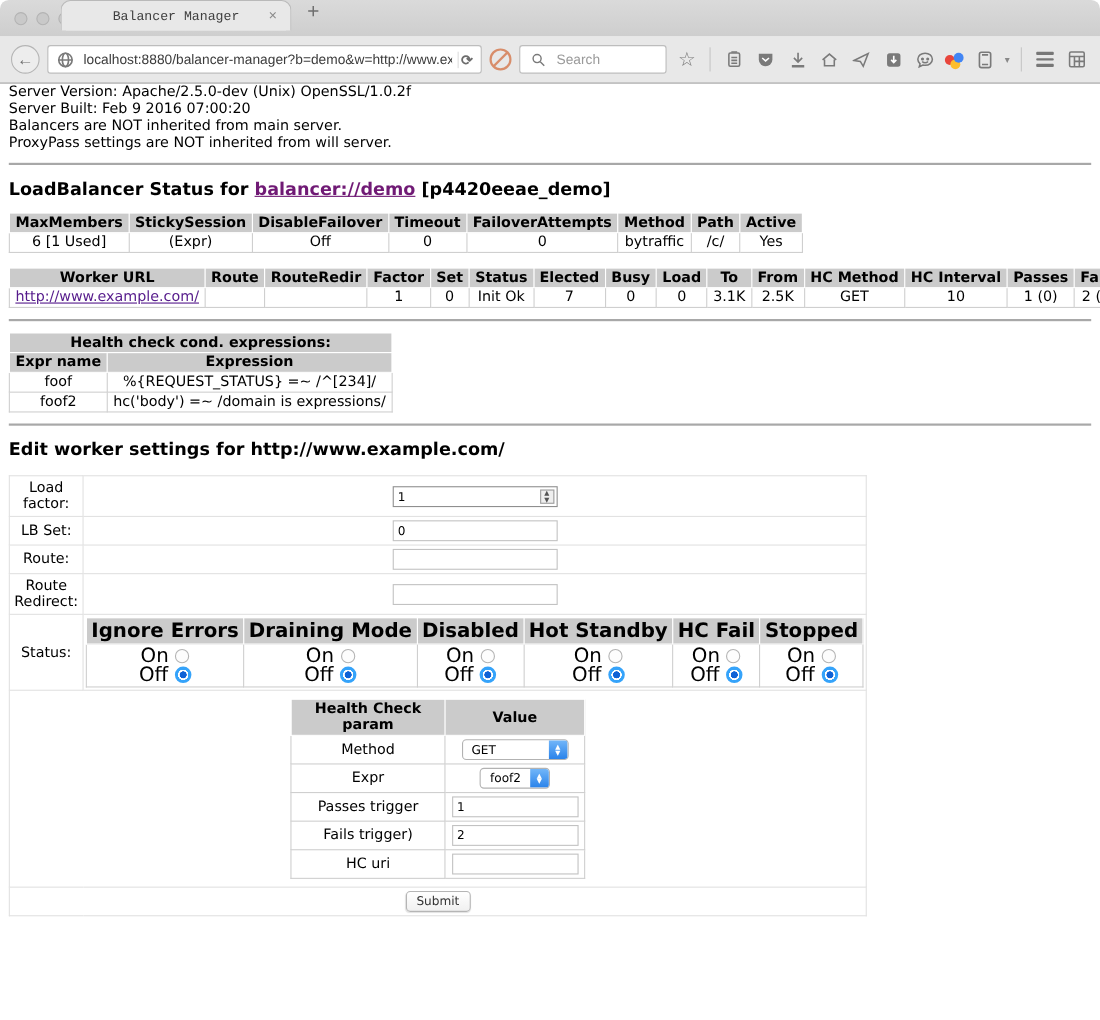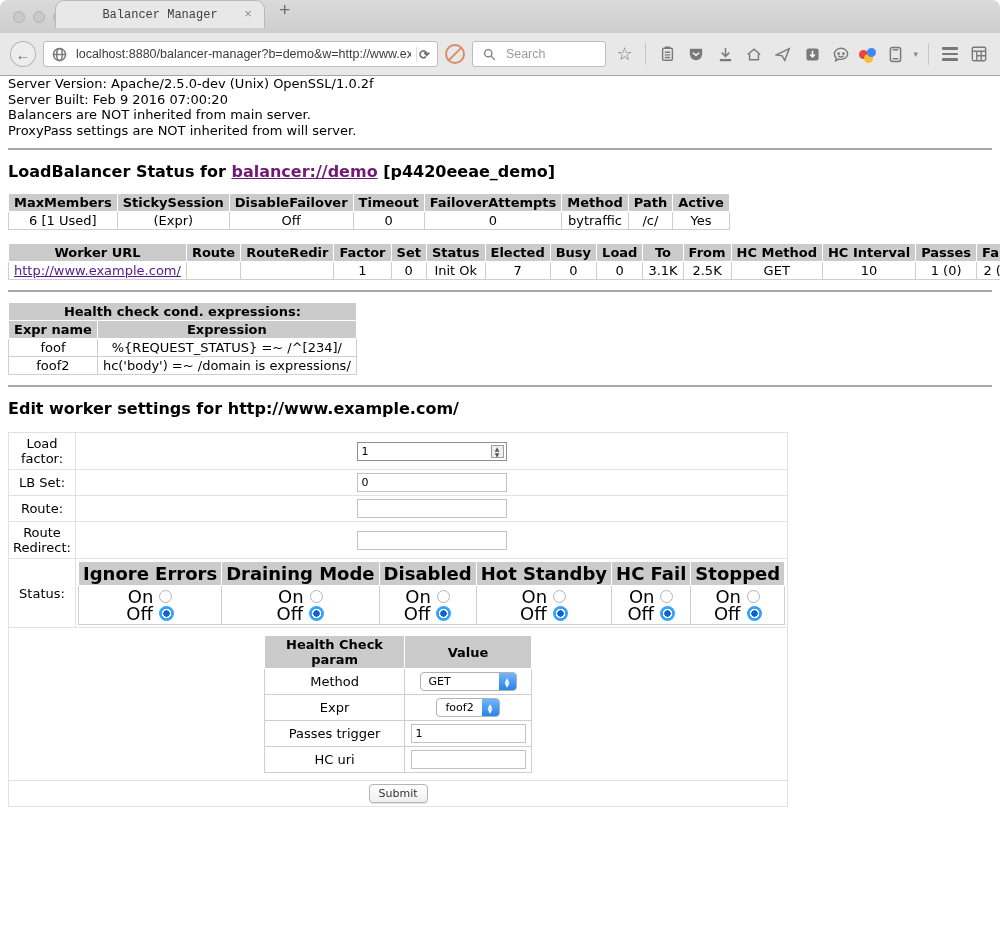--- a/index.html
+++ b/index.html
@@ -457,20 +457,24 @@
                   <span class="sel-label">foof2</span>
                   <span class="stepper">▲<br>▼</span>
                 </span>
               </td>
             </tr>
             <tr>
               <td>Passes trigger</td>
               <td><span class="tinput"><input type="text" value="1" style=""></span></td>
             </tr>
             <tr>
+              <td>Fails trigger)</td>
+              <td><span class="tinput"><input type="text" value="2" style=""></span></td>
+            </tr>
+            <tr>
               <td>HC uri</td>
               <td><span class="tinput"><input type="text" value="" style=""></span></td>
             </tr>
           </tbody>
             </table>
         </td>
       </tr>
       <tr class="submit-row">
         <td colspan="2"><button class="submit-btn">Submit</button></td>
       </tr>

